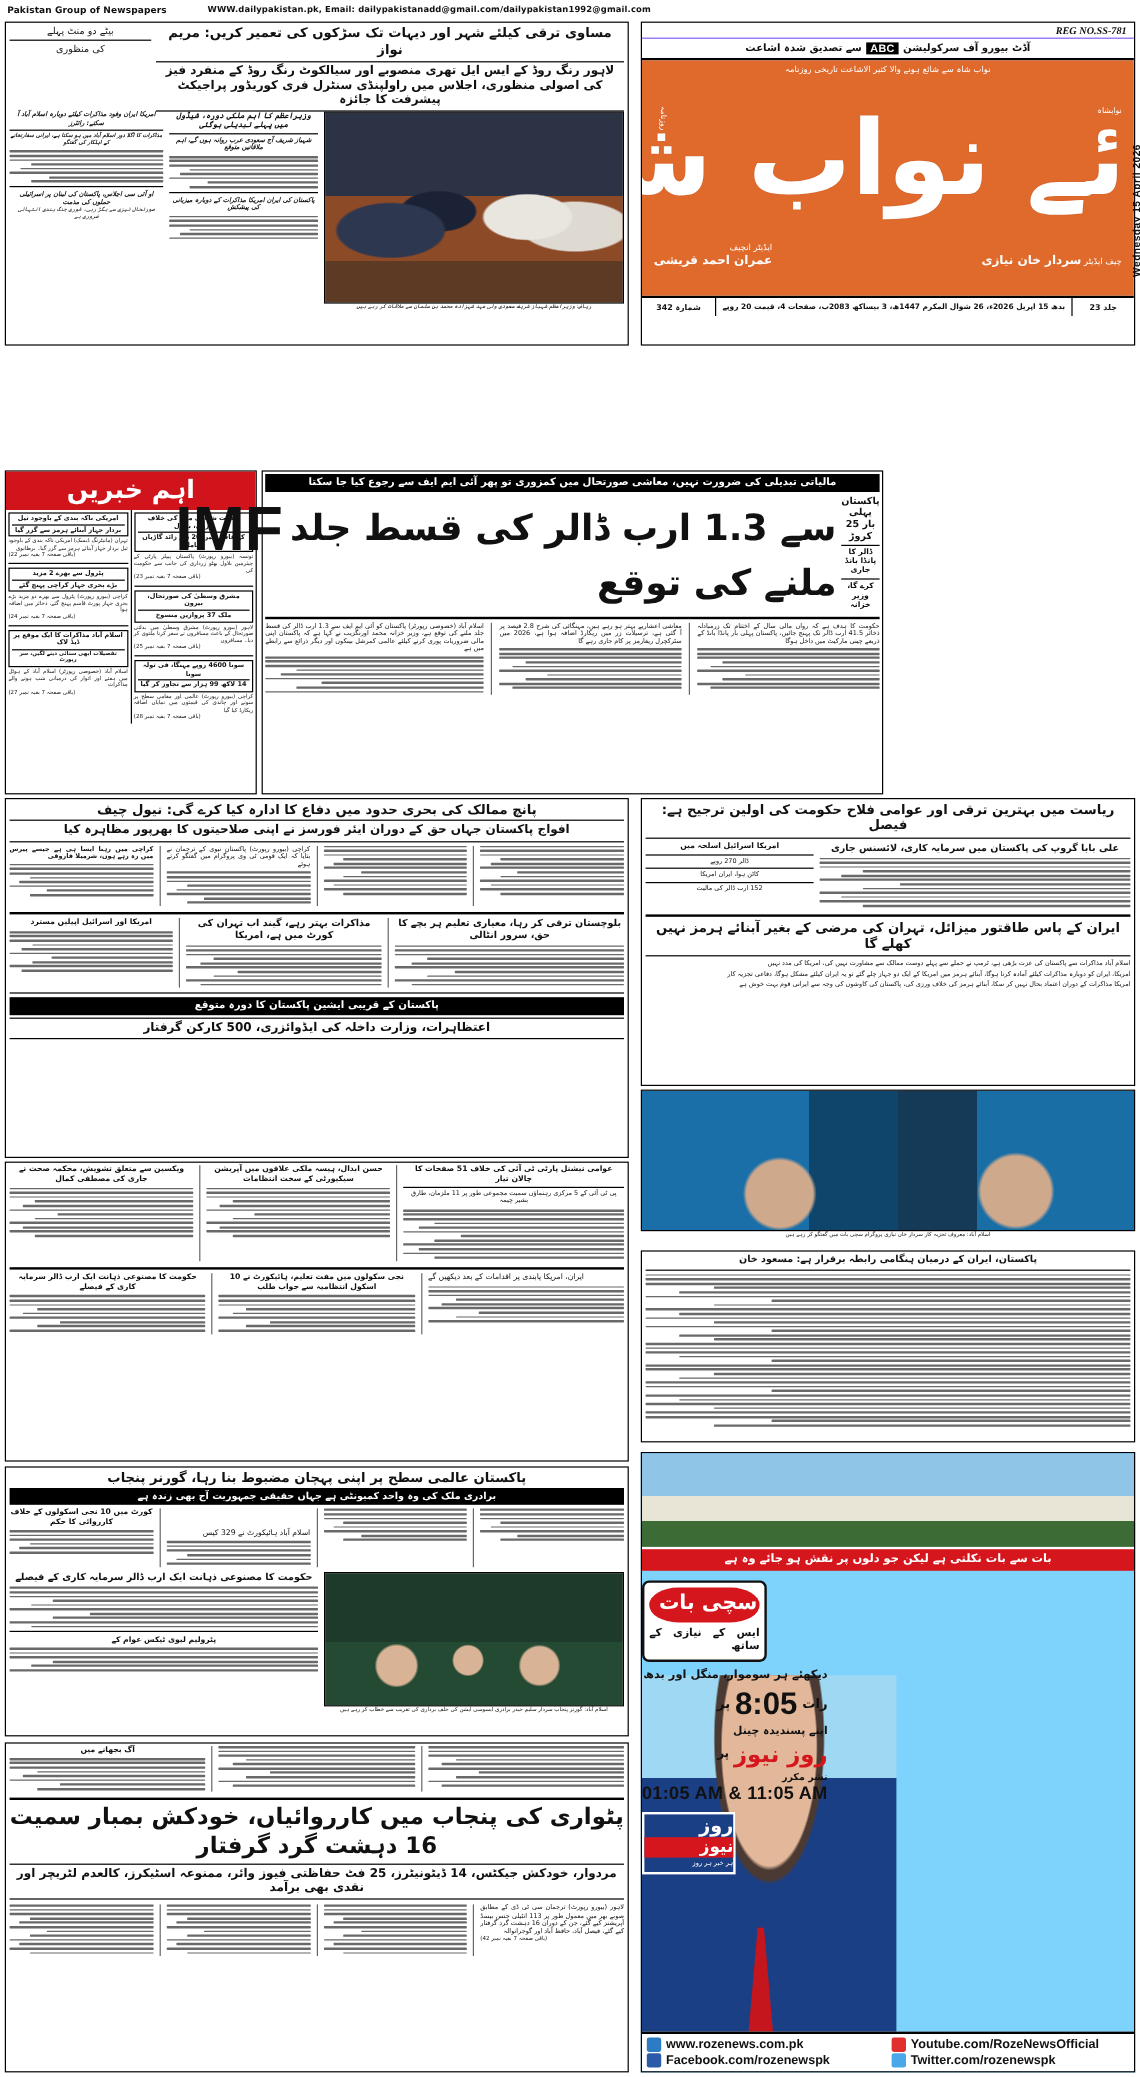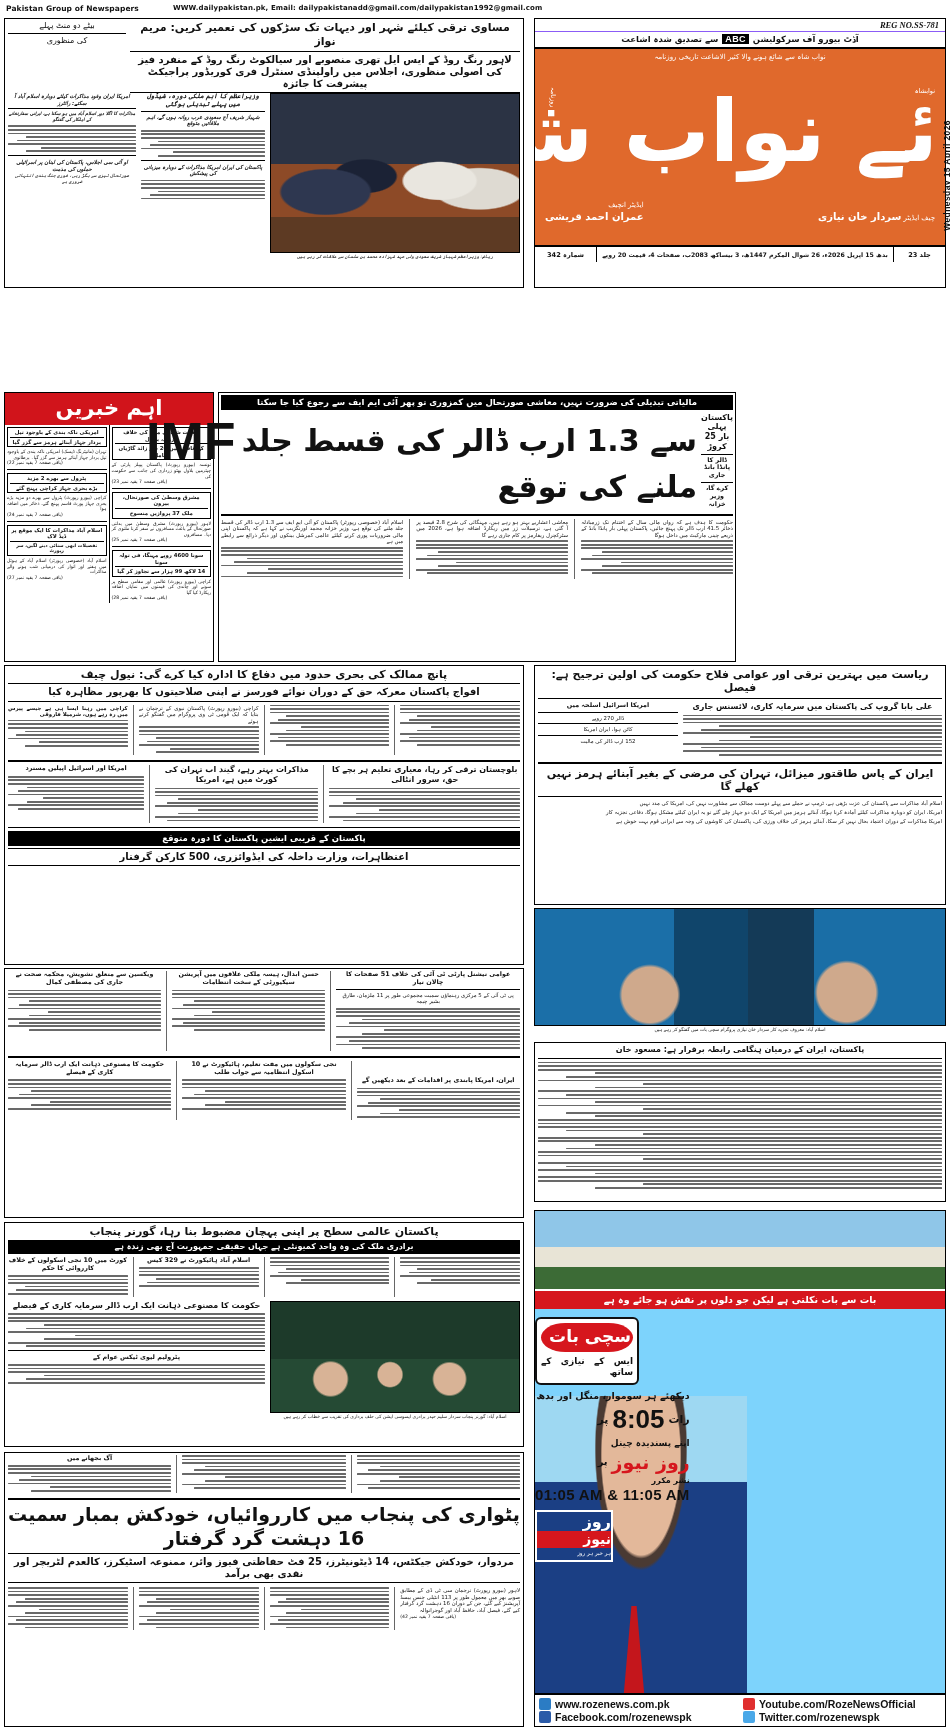--- a/index.html
+++ b/index.html
@@ -569,21 +569,21 @@
       </span>
       <span>
         <i class="ic ic-tw"></i>
         <b>Twitter.com/rozenewspk</b>
       </span>
     </div>
   </div>
 
   <div class="panel" style="position:absolute; left:4px; top:665px; width:520px; height:300px; padding:2px 3px;">
     <div class="u-lg urdu" style="text-align:center;">پانچ ممالک کی بحری حدود میں دفاع کا ادارہ کیا کرے گی: نیول چیف</div>
-    <div class="hl-plain u-sm urdu" style="margin-top:2px;">افواج پاکستان معرکہ حق کے دوران نوائے فورسز نے اپنی صلاحیتوں کا بھرپور مظاہرہ کیا</div>
+    <div class="hl-plain u-sm urdu" style="margin-top:2px;">افواج پاکستان جہاں حق کے دوران ایئر فورسز نے اپنی صلاحیتوں کا بھرپور مظاہرہ کیا</div>
     <div style="display:flex; gap:5px; margin-top:3px;">
       <div style="flex:1;">
         <div class="lines s">
           <i></i>
             <i></i>
             <i></i>
             <i></i>
             <i></i>
             <i></i>
             <i></i>
@@ -754,21 +754,21 @@
             <i></i>
             <i></i>
         </div>
       </div>
     </div>
 
     <div class="rule-d" style="margin:5px 0 3px;"></div>
 
     <div style="display:flex; gap:5px;">
       <div style="flex:1;">
-        <div class="u-sm urdu" style="text-align:center; font-weight:700;margin-top:16px;">ایران، امریکا پابندی پر اقدامات کے بعد دیکھیں گے</div>
+        <div class="u-sm urdu" style="text-align:left; font-weight:400;">ایران، امریکا پابندی پر اقدامات کے بعد دیکھیں گے</div>
         <div class="lines s" style="margin-top:3px;">
           <i></i>
             <i></i>
             <i></i>
             <i></i>
             <i></i>
             <i></i>
             <i></i>
             <i></i>
             <i></i>
@@ -831,21 +831,21 @@
             <i></i>
             <i></i>
             <i></i>
             <i></i>
             <i></i>
             <i></i>
         </div>
       </div>
       <div style="width:1px; background:#666;"></div>
       <div style="flex:1;">
-        <div class="u-sm urdu" style="text-align:center; font-weight:700;">اسلام آباد ہائیکورٹ نے 329 کیس</div>
+        <div class="u-sm urdu" style="text-align:right; font-weight:400;margin-top:17px;">اسلام آباد ہائیکورٹ نے 329 کیس</div>
         <div class="lines s" style="margin-top:2px;">
           <i></i>
             <i></i>
             <i></i>
             <i></i>
             <i></i>
             <i></i>
         </div>
       </div>
       <div style="width:1px; background:#666;"></div>

